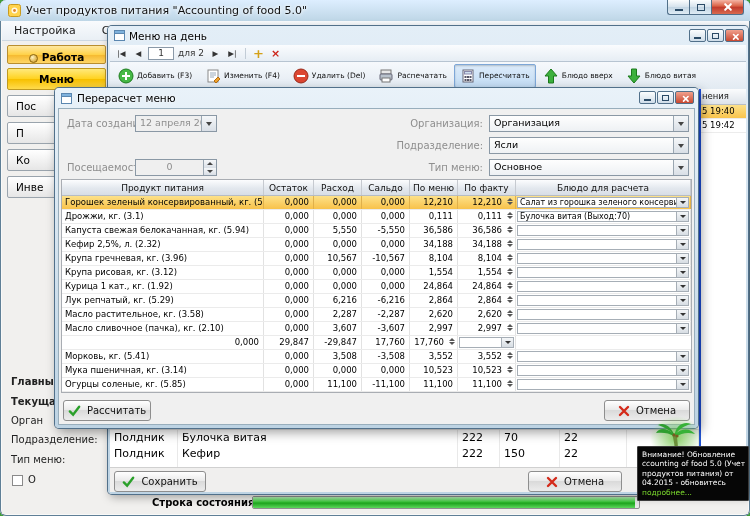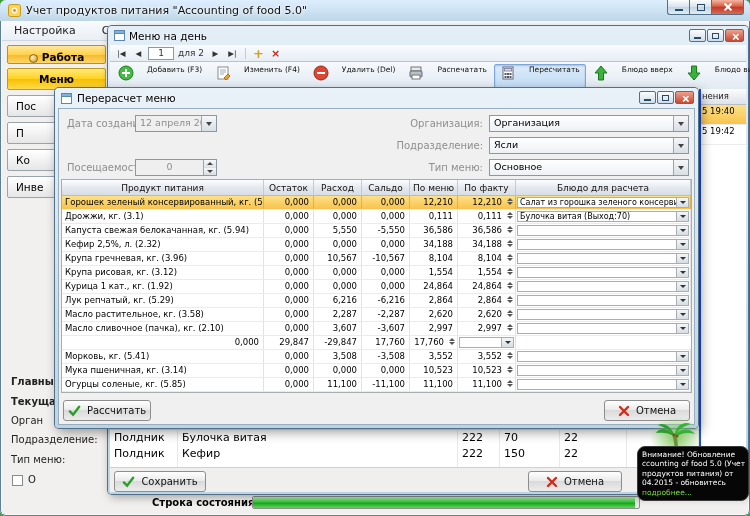--- a/index.html
+++ b/index.html
@@ -62,26 +62,26 @@
 .wb2 .g-x{width:8px;height:8px;transform:scale(.8)}
 .w2-nav{height:17px;margin:0 2px;background:linear-gradient(#fafcfe,#e6edf4);border-bottom:1px solid #b7c4d1;
   display:flex;align-items:center;gap:2px;padding:0 4px}
 .nv{min-width:15px;height:13px;display:flex;align-items:center;justify-content:center;font-size:7.5px;color:#333}
 .nv.box{width:26px;background:#fff;border:1px solid #8a99a8;font-size:9px}
 .nv.lab{font-size:9px;min-width:30px}
 .nv.plus{color:#d4a017;font-weight:bold;font-size:13px}
 .nv.x{color:#cc2318;font-weight:bold;font-size:11px}
 .nv-sep{width:1px;height:11px;background:#c2ccd6;margin:0 3px}
 .w2-toolbar{height:27px;margin:0 2px;background:linear-gradient(#f6f9fc,#e2eaf2);display:flex;align-items:center;gap:1px;padding:0 2px}
-.tbtn{height:24px;display:flex;align-items:flex-start;gap:13px;padding:0 5px;border:1px solid transparent;border-radius:2px;font-size:7.5px;color:#111;white-space:nowrap}
+.tbtn{height:24px;display:flex;align-items:center;gap:3px;padding:0 5px;border:1px solid transparent;border-radius:2px;font-size:7.5px;color:#111;white-space:nowrap}
 .tbtn.pressed{background:linear-gradient(#dcebfa,#c2dcf4);border-color:#7da7d8;box-shadow:inset 0 1px 2px rgba(0,0,0,.2)}
 .w2-content{position:absolute;top:63px;bottom:2px;left:2px;right:2px;background:#fff;overflow:hidden}
 .sliver{position:absolute;left:589px;top:0;bottom:38px;width:47px;border-left:2px solid #1d4ed8}
 .sl-h{height:16px;background:linear-gradient(#fbfcfd,#dde3ea);border-bottom:1px solid #b8bec6;font-size:8.5px;line-height:15px;padding-left:1px;color:#222;overflow:hidden;white-space:nowrap}
-.sl-r{height:20px;font-size:8.5px;line-height:13px;padding-left:1px;border-bottom:1px solid #ececec;white-space:nowrap;overflow:hidden}
+.sl-r{height:14px;font-size:8.5px;line-height:13px;padding-left:1px;border-bottom:1px solid #ececec;white-space:nowrap;overflow:hidden}
 .sl-r.sel{background:linear-gradient(#fde189,#f9c44d)}
 .w2-row{position:absolute;left:0;width:589px;height:24px;display:grid;grid-template-columns:68px 280px 42px 60px 67px auto;
   border-bottom:1px solid #e3e3e3;font-size:11px;line-height:16px;background:#fff}
 .w2-row>div{border-right:1px solid #e9e9e9;overflow:hidden;white-space:nowrap;padding:0 4px}
 .w2-row .num{text-align:left}
 .w2-btnbar{position:absolute;left:0;right:0;top:378px;bottom:0;background:#f0efee;border-top:1px solid #d0d0d0}
 .btn{display:flex;align-items:center;justify-content:center;gap:6px;position:absolute;
   background:linear-gradient(#fff,#ebebeb 45%,#dadada 50%,#ececec);border:1px solid #8e8e8e;border-radius:3px;font-size:10px;color:#111}
 
 
@@ -119,21 +119,21 @@
 .msp .u{border-bottom:3.5px solid #555}
 .msp .d{border-top:3.5px solid #555}
 .ccb{position:absolute;inset:1px;border:1px solid #a6aeb6;background:#fff;display:flex}
 .ccb .t{flex:1;font-size:8px;line-height:10px;padding:0 2px;overflow:hidden;white-space:nowrap;align-self:center}
 .ccb .a{width:12px;border-left:1px solid #a6aeb6;background:linear-gradient(#f4f6f8,#d7dde3);display:flex;align-items:center;justify-content:center}
 .ccb .a::after{content:"";border-left:3px solid transparent;border-right:3px solid transparent;border-top:3.5px solid #333}
 
 
 .tree{position:absolute;left:650px;top:416px;width:52px;height:44px;z-index:4;display:flex;align-items:flex-end;justify-content:center;
   background:radial-gradient(closest-side,rgba(130,205,95,.95),rgba(130,205,95,0))}
-.tooltip{position:absolute;left:637px;top:446px;width:112px;z-index:4;background:#060606;border:1px solid #3a3a3a;border-radius:8px;
+.tooltip{position:absolute;left:637px;top:446px;width:112px;z-index:4;background:#060606;border:1px solid #3a3a3a;border-radius:1px;
   color:#fff;font-size:7.5px;line-height:1.25;padding:3px 4px;overflow:hidden;white-space:nowrap}
 .tooltip .link{color:#7ddd2e}
 </style>
 </head>
 <body>
 
 <div id="screen">
 
   <div class="main-window">
     <div class="mw-titlebar">

